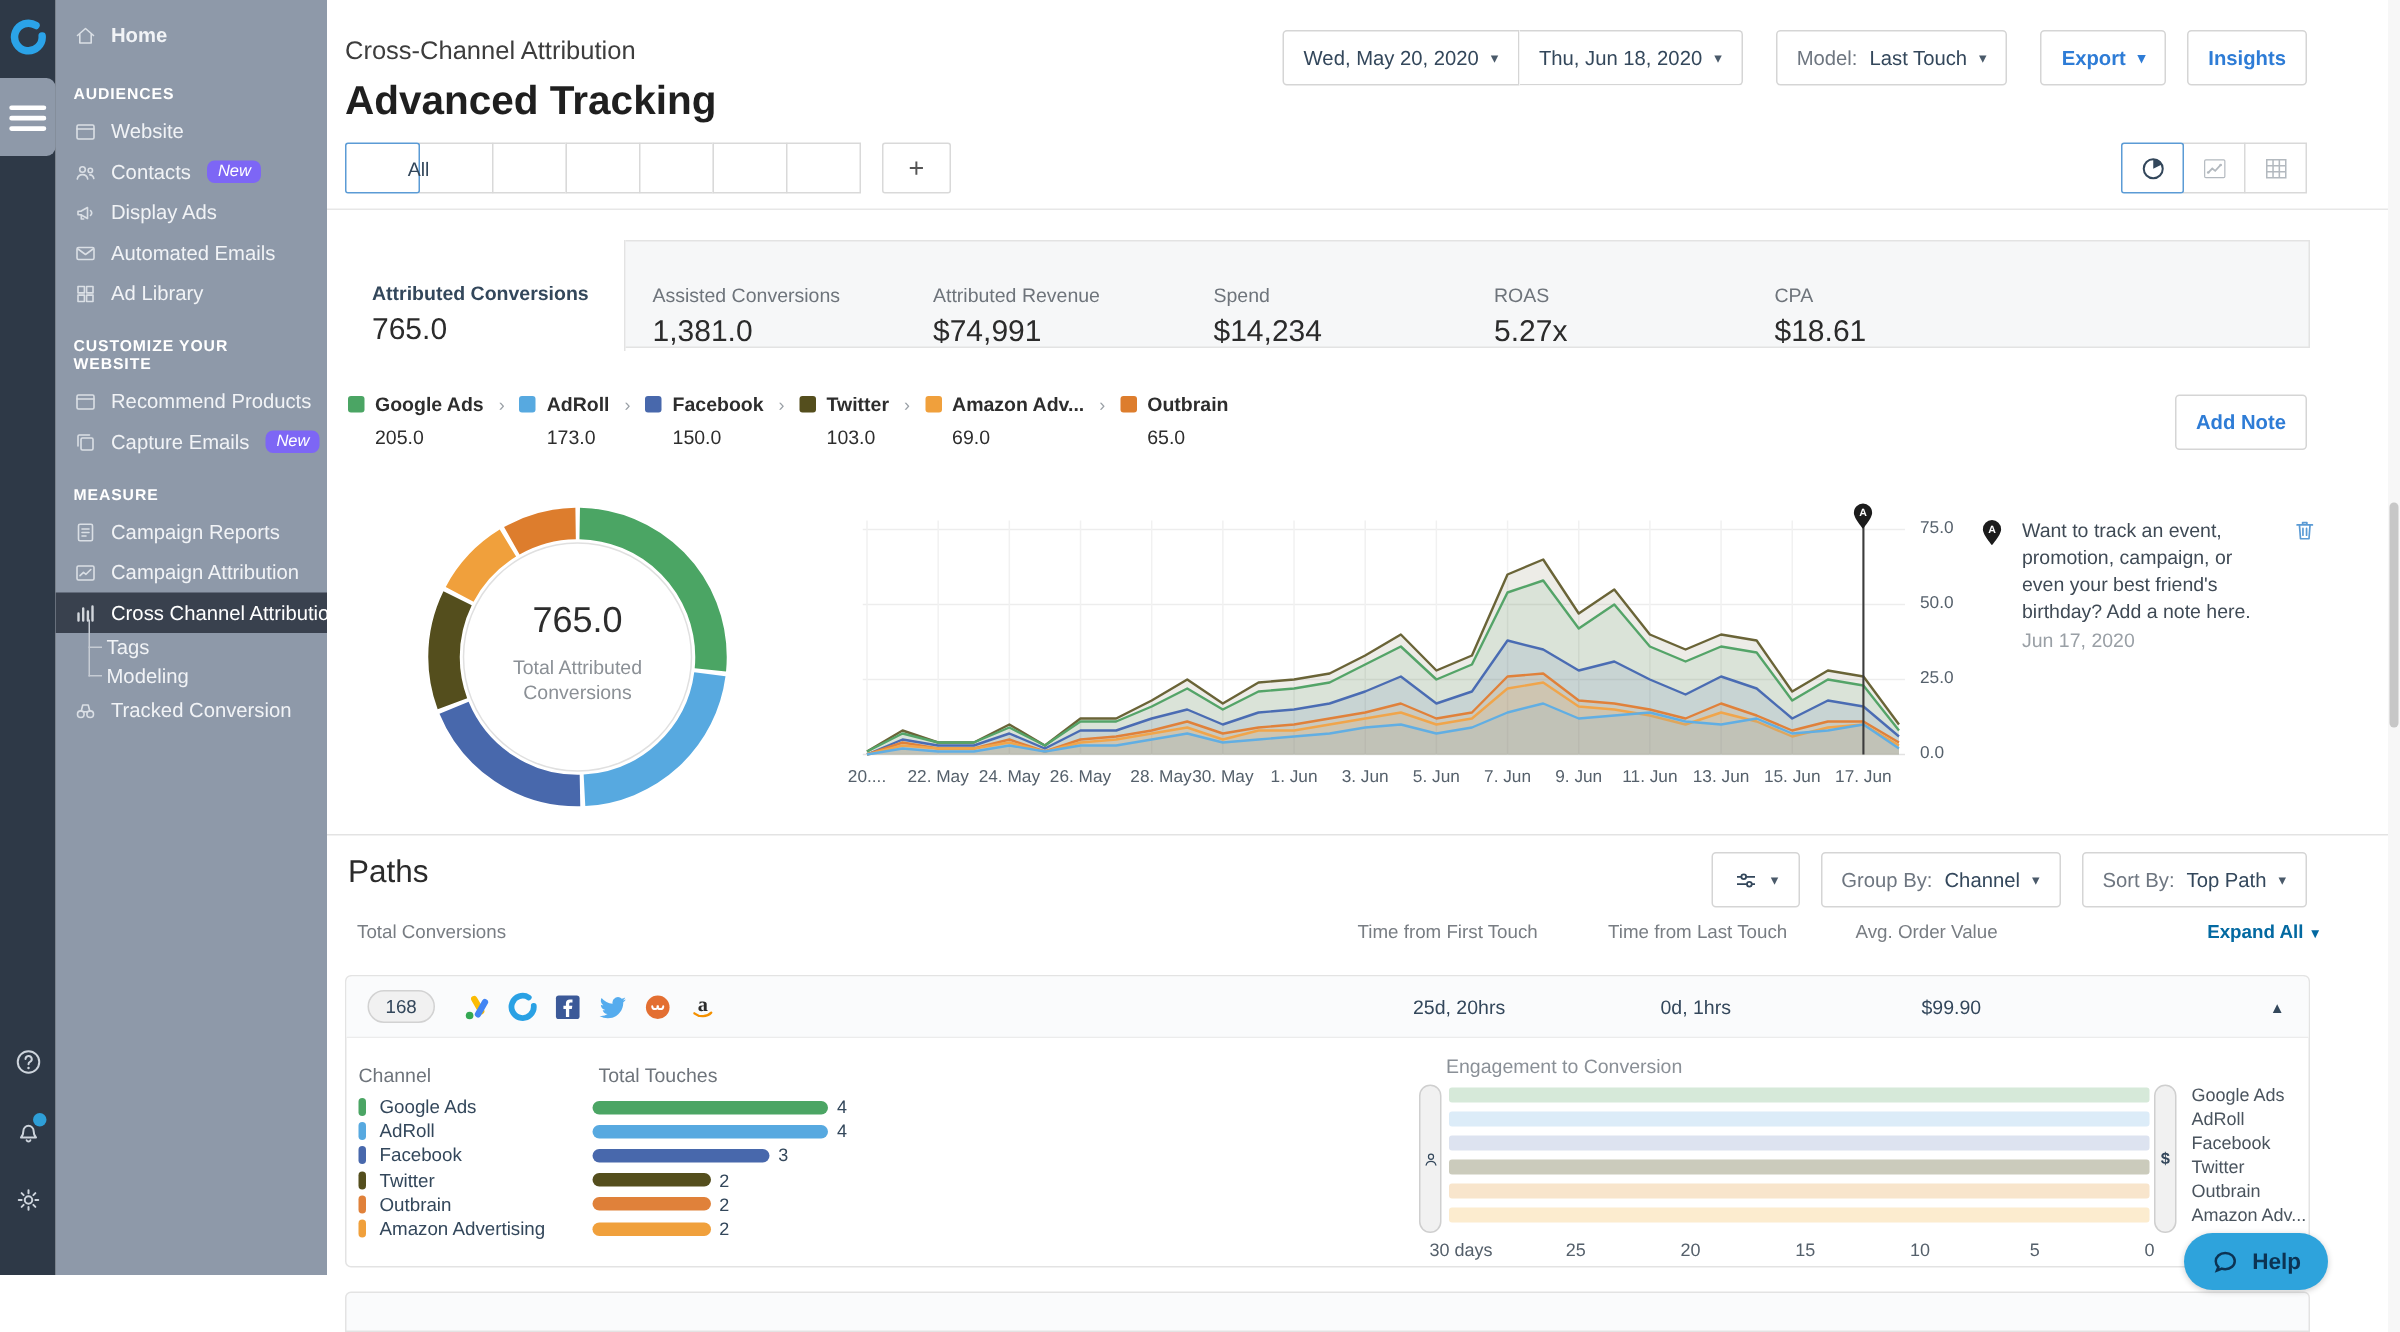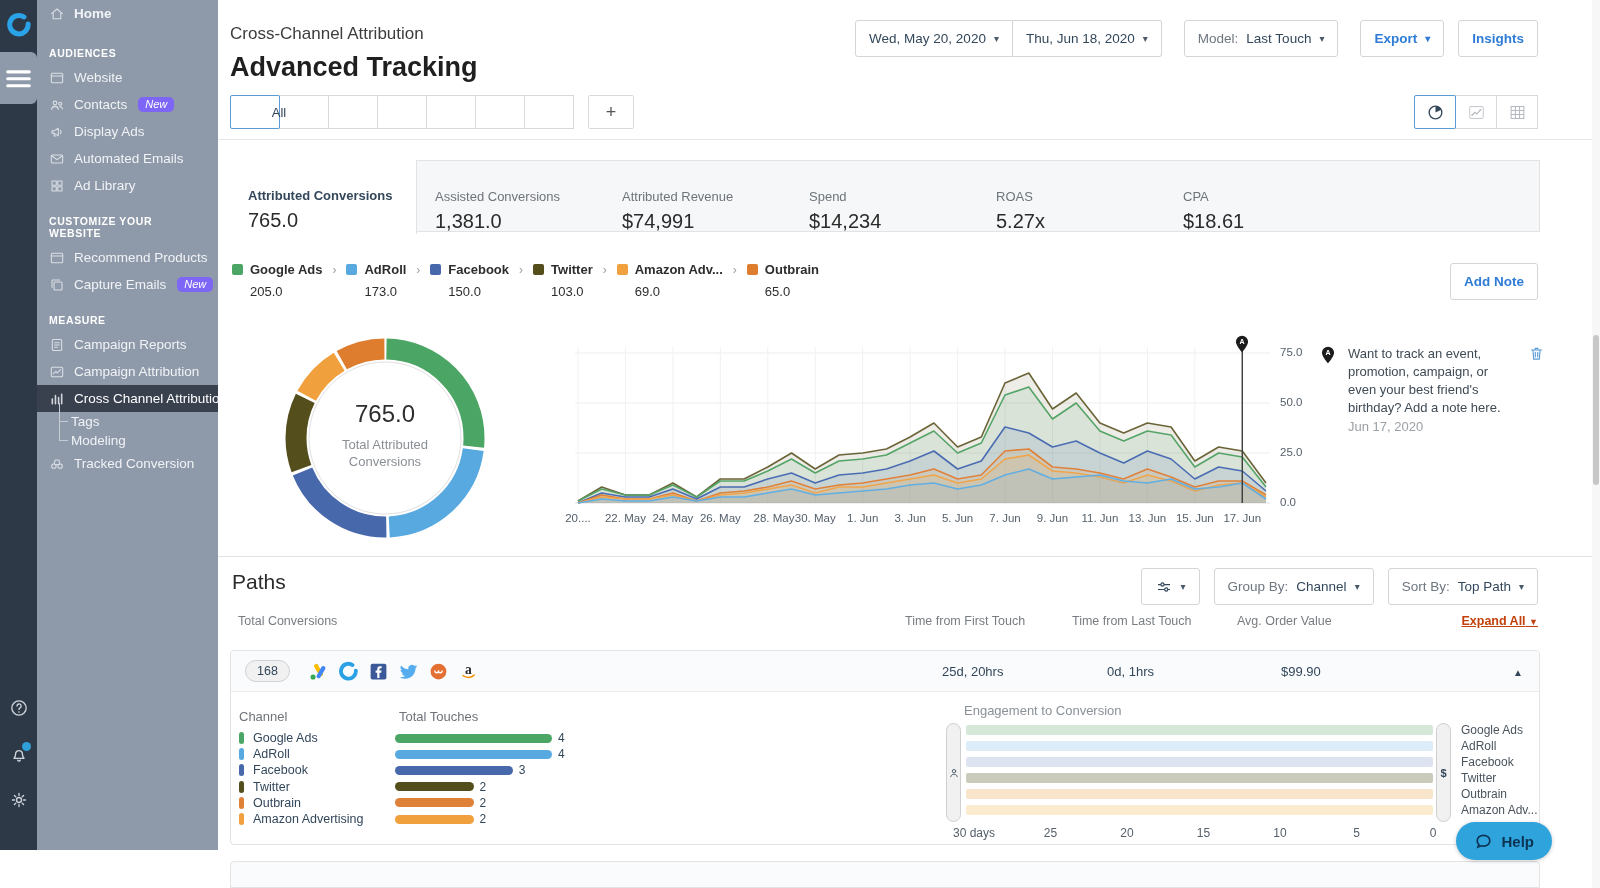--- a/index.html
+++ b/index.html
@@ -11,21 +11,21 @@
   .rail .logo { margin:12px auto 0; width:26px; height:26px; color:#2ba3e8; }
   .rail .burger { position:absolute; left:0; top:52px; width:37px; height:52px; background:#8e99a9; border-radius:0 6px 6px 0; display:flex; align-items:center; justify-content:center; color:#fff; }
   .rail-bottom { position:absolute; left:0; bottom:40px; width:37px; display:flex; flex-direction:column; align-items:center; gap:26px; color:#cdd4dc; }
   .rail-bottom .ric { width:20px; height:20px; position:relative; cursor:pointer; }
   .rail-bottom .dot { position:absolute; right:-2px; top:-2px; width:9px; height:9px; border-radius:50%; background:#2e9fd8; }
 
   
   .sidebar { position:absolute; left:37px; top:0; width:181px; height:850px; background:#8e99a9; color:#f1f3f6; font-size:13.5px; overflow:hidden; z-index:4; }
   .side-item { display:flex; align-items:center; gap:9px; padding:6px 8px 6px 12px; height:27px; cursor:pointer; white-space:nowrap; }
   .side-item .sic { width:16px; height:16px; flex:0 0 16px; color:#e3e7ec; opacity:.9; }
-  .side-item.home { margin-bottom:4px; font-weight:700; }
+  .side-item.home { margin-top:10px; margin-bottom:4px; font-weight:700; }
   .side-title { font-size:10.5px; font-weight:700; letter-spacing:.6px; color:#fff; padding:16px 12px 5px; }
   .side-item.active { background:#39414e; color:#fff; }
   .side-item.sub { padding-left:34px; height:19px; position:relative; }
   .side-item.sub::before { content:""; position:absolute; left:22px; top:-9px; width:8px; height:18px; border-left:1.5px solid #c6ccd4; border-bottom:1.5px solid #c6ccd4; }
   .badge-new { background:#7d66f5; color:#fff; font-size:11px; font-style:italic; border-radius:5px; padding:1px 7px 2px; margin-left:2px; }
 
   
   .account { position:absolute; left:0; top:850px; width:218px; height:38px; background:#fff; border-top:1px solid #dfe3e8; border-right:1px solid #dfe3e8; display:flex; align-items:center; gap:9px; padding:0 12px; z-index:6; cursor:pointer; }
   .account .aic { width:17px; height:17px; color:#33475b; }
   .account .aname { font-size:13.5px; font-weight:700; color:#33475b; flex:1; }
@@ -99,21 +99,21 @@
   .note .npin { width:20px; height:20px; flex:0 0 20px; }
   .note-text { font-size:13px; color:#3f4a55; line-height:18px; width:170px; }
   .note-date { font-size:13px; color:#9aa0a6; margin-top:2px; }
   .note .trash { width:17px; height:17px; color:#5b9bd5; cursor:pointer; }
 
   
   .pdiv { position:absolute; left:0; right:8px; top:556px; border-top:1px solid #e3e3e3; }
   .paths-title { position:absolute; left:14px; top:570px; font-size:21px; color:#2b2b2b; }
   .pcontrols { position:absolute; top:568px; right:62px; display:flex; gap:14px; }
   .colhead { position:absolute; top:614px; font-size:12.5px; color:#787d83; }
-  .expand-all { position:absolute; top:614px; right:62px; font-size:12.5px; color:#c2410c; font-weight:600; cursor:pointer;text-decoration:underline; }
+  .expand-all { position:absolute; top:614px; right:52px; font-size:12.5px; color:#0369a1; font-weight:600; cursor:pointer; }
   .expand-all .car { font-size:9px; }
 
   .card { position:absolute; left:12px; top:650px; width:1310px; height:195px; background:#fff; border:1px solid #e3e3e3; border-radius:4px; }
   .card-head { position:relative; height:41px; border-bottom:1px solid #ececec; background:#fafbfc; border-radius:4px 4px 0 0; display:flex; align-items:center; padding:0 14px; gap:10px; cursor:pointer; }
   .pill { border:1px solid #d2d2d2; background:#f1f1f1; border-radius:12px; font-size:12.5px; color:#33475b; padding:3px 11px; }
   .picons { display:flex; gap:9px; margin-left:8px; }
   .picons .cic { width:21px; height:21px; }
   .rowval { position:absolute; top:13px; font-size:13px; color:#33475b; }
   .collapse { position:absolute; right:16px; top:16px; font-size:10px; color:#33475b; }
   .card-detail { position:relative; height:153px; padding:0 0 0 8px; }

